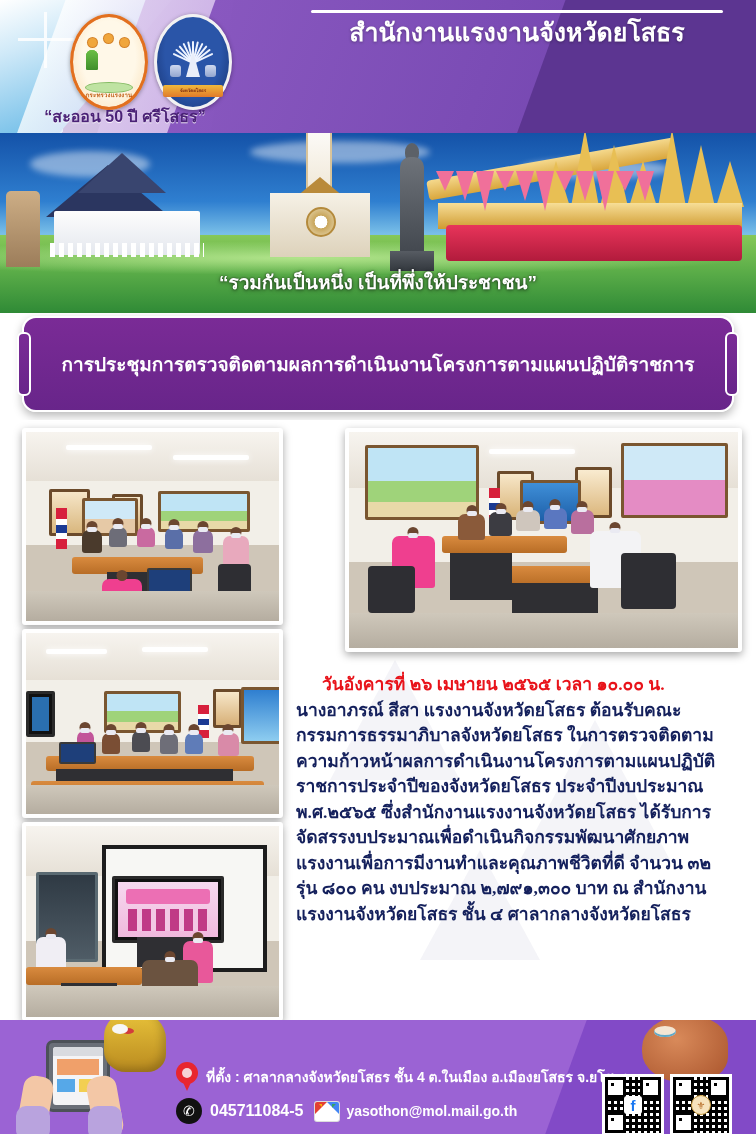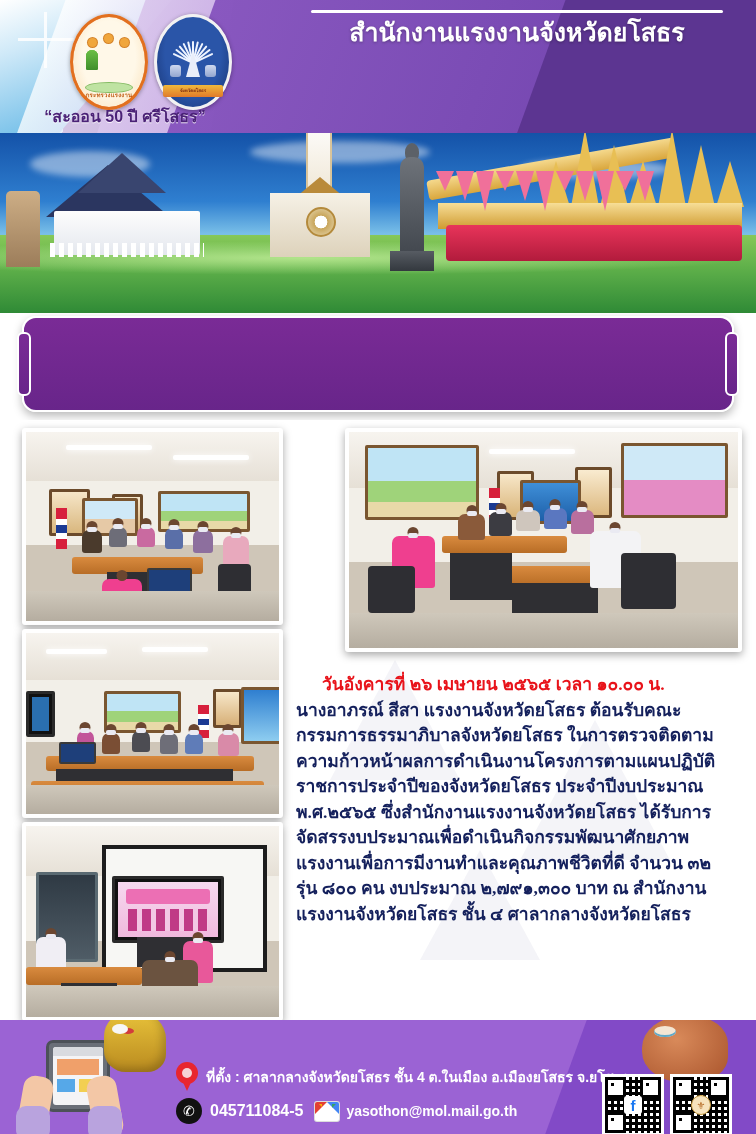--- a/index.html
+++ b/index.html
@@ -520,24 +520,26 @@
           <i style="left: 100px; border-top-width: 40px;"></i>
           <i style="left: 120px; border-top-width: 20px;"></i>
           <i style="left: 140px; border-top-width: 30px;"></i>
           <i style="left: 160px; border-top-width: 40px;"></i>
           <i style="left: 180px; border-top-width: 20px;"></i>
           <i style="left: 200px; border-top-width: 30px;"></i>
         </div>
       <div class="hull"></div>
     </div>
 
+    <div class="banner-slogan">“รวมกันเป็นหนึ่ง เป็นที่พึ่งให้ประชาชน”</div>
   </div>
 
   <div class="plaque-wrap">
     <div class="plaque">
+      <div class="ln">การประชุมการตรวจติดตามผลการดำเนินงานโครงการตามแผนปฏิบัติราชการ</div>
     </div>
   </div>
 
   <div class="content">
 
     <div class="wm" style="left:330px;top:240px;width:130px;height:120px;"></div>
     <div class="wm" style="left:520px;top:300px;width:150px;height:140px;"></div>
     <div class="wm" style="left:420px;top:430px;width:120px;height:110px;"></div>
 
     <div class="photo ph1">

